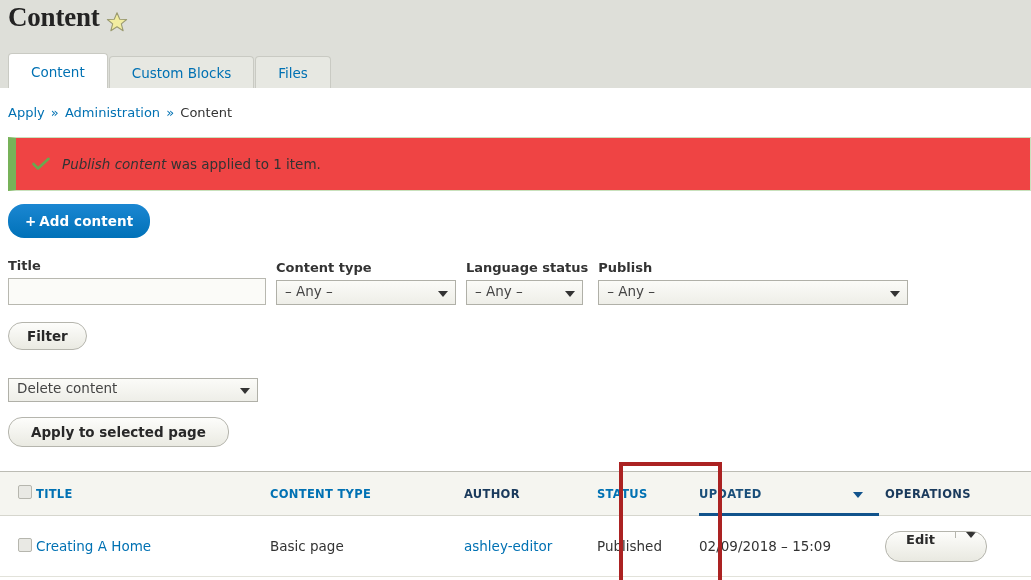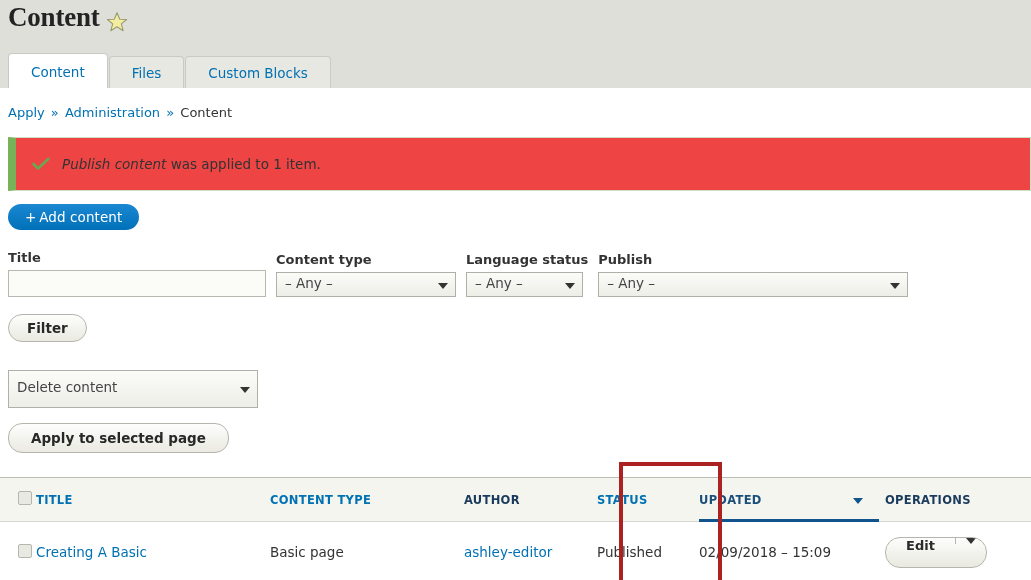--- a/index.html
+++ b/index.html
@@ -122,23 +122,23 @@
   .add-content-btn {
     margin: 13px 0 0 8px;
     display: inline-flex;
     align-items: center;
     background: #0072b9;
     background: linear-gradient(#1b87d2, #0071b8);
     color: #fff;
     border: none;
     border-radius: 16px;
     padding: 0 17px;
-    height: 26px;
+    height: 34px;
     font-size: 13.5px;
-    font-weight: normal;
+    font-weight: bold;
     font-family: "DejaVu Sans", "Liberation Sans", sans-serif;
     cursor: pointer;
     letter-spacing: 0.1px;
   }
 
   
   .filter-area {
     margin-top: 20px;
     padding-left: 8px;
     position: relative;
@@ -211,21 +211,21 @@
     height: 28px;
     padding: 0 18px;
   }
   .filter-btn-wrap { margin-top: 17px; }
 
   
   .action-area {
     margin-top: 28px;
     padding-left: 8px;
   }
-  .sel-action { width: 250px; height: 38px; }
+  .sel-action { width: 250px; height: 24px; }
   .apply-btn-wrap { margin-top: 15px; }
   .apply-btn { height: 30px; padding: 0 22px; }
 
   
   .table-wrap {
     margin-top: 24px;
     width: 1031px;
   }
   table.content-table {
     width: 1031px;
@@ -369,24 +369,24 @@
         <polygon points="12,2 15,9 22.5,9.3 16.7,14 18.7,21.5 12,17.2 5.3,21.5 7.3,14 1.5,9.3 9,9" fill="#f2eda0" stroke="#9a9a70" stroke-width="1.2" stroke-linejoin="round"></polygon>
       </svg>
     </span>
   </div>
 
   <div class="tabs">
     <div class="tab active">
       <span>Content</span>
     </div>
     <div class="tab">
+      <span>Custom Blocks</span>
+    </div>
+    <div class="tab">
       <span>Files</span>
-    </div>
-    <div class="tab">
-      <span>Custom Blocks</span>
     </div>
   </div>
 </div>
 
 
 <div class="breadcrumb">
   <a href="#">Apply</a>
   <span class="sep">»</span>
   <a href="#">Administration</a>
   <span class="sep">»</span>
@@ -488,21 +488,21 @@
           <span>OPERATIONS</span>
         </th>
       </tr>
     </thead>
     <tbody>
       <tr>
         <td class="col-check">
           <span class="checkbox"></span>
         </td>
         <td class="col-title">
-          <a href="#">Creating A Basic</a>
+          <a href="#">Creating A Home</a>
         </td>
         <td class="col-type">Basic page</td>
         <td class="col-author">
           <a href="#">ashley-editor</a>
         </td>
         <td class="col-status">Published</td>
         <td class="col-updated">02/09/2018 – 15:09</td>
         <td class="col-ops">
           <span class="dropbutton">
             <span class="edit-part">Edit</span>

